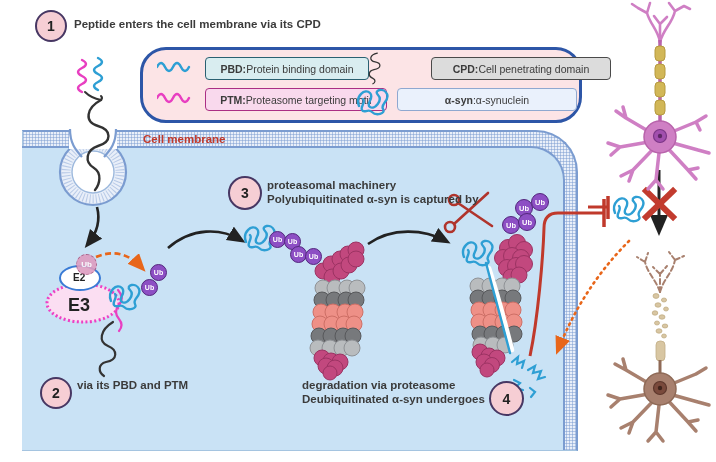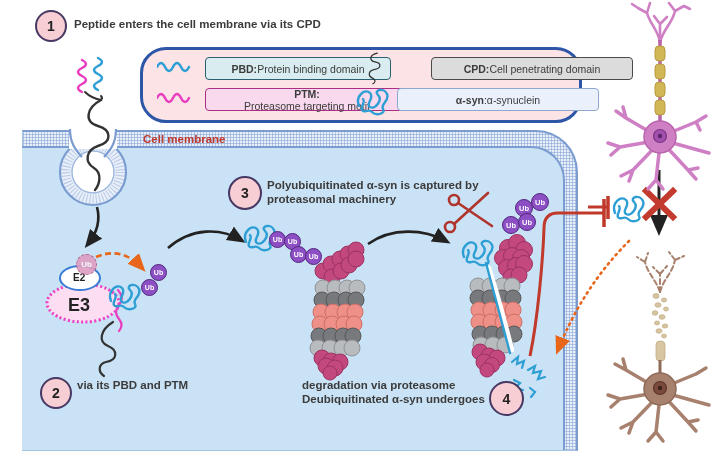--- a/index.html
+++ b/index.html
@@ -16,24 +16,24 @@
   .cell-inner{left:22px;top:146px;width:541px;height:302px;background:#c9e2f5;
     border:2px solid #7b9cd0;border-left:none;border-bottom:none;border-radius:0 34px 0 0;}
   .membrane-label{left:143px;top:133px;font-size:11.5px;font-weight:bold;color:#c0392b;}
   
   .stepc{width:28px;height:28px;border-radius:50%;background:#f6ced4;border:2px solid #473763;
          display:flex;align-items:center;justify-content:center;font-weight:bold;font-size:14px;color:#222;}
   .steptext{font-size:11.5px;font-weight:bold;line-height:14px;color:#3b3b3b;}
   
   .legend{left:140px;top:47px;width:436px;height:70px;background:#fce4e6;border:3px solid #2d56a7;border-radius:26px;}
   .lbox{position:absolute;height:21px;border-radius:4px;display:flex;align-items:center;justify-content:center;
-        font-size:10.5px;white-space:nowrap;padding:0 16px;}
+        font-size:10.5px;white-space:nowrap;padding:0 5px;}
   .lbox b{font-weight:bold;}
   .box-pbd{background:#d9edf0;border:1.6px solid #2a6071;}
-  .box-ptm{background:#f9d9ed;border:1.6px solid #aa2f84;flex-direction:column;}
+  .box-ptm{background:#f9d9ed;border:1.6px solid #aa2f84;}
   .box-cpd{background:#dcdcdc;border:1.6px solid #4a4a4a;}
   .box-asyn{background:#eaf1fc;border:1.6px solid #8fa8d0;}
   
   .ub{border-radius:50%;background:#8d4fc4;border:1.5px solid #53277d;color:#fff;
       display:flex;align-items:center;justify-content:center;font-weight:bold;}
   .ub15{width:15px;height:15px;font-size:7px;}
   .ub16{width:16px;height:16px;font-size:7.5px;}
   .ub-faded{width:19px;height:19px;font-size:8px;background:#dd9dc0;border:1.6px dashed #a6567f;opacity:.9;}
   .enz{font-size:10px;font-weight:bold;color:#222;}
   svg{display:block;}
@@ -381,22 +381,22 @@
       <span>Ub</span>
     </div>
   <div class="abs ub ub16" style="left:518px;top:213px;">
       <span>Ub</span>
     </div>
 
   <div class="abs stepc" style="left:228px;top:176px;width:30px;height:30px;">
       <span>3</span>
     </div>
   <div class="abs steptext" style="left:267px;top:178px;">
+    <div>proteasomal machinery</div>
     <div>Polyubiquitinated α-syn is captured by</div>
-    <div>proteasomal machinery</div>
   </div>
 
   <div class="abs stepc" style="left:40px;top:377px;">
       <span>2</span>
     </div>
   <div class="abs steptext" style="left:77px;top:378px;">
     <div>via its PBD and PTM</div>
   </div>
 
   <div class="abs steptext" style="left:302px;top:378px;">

